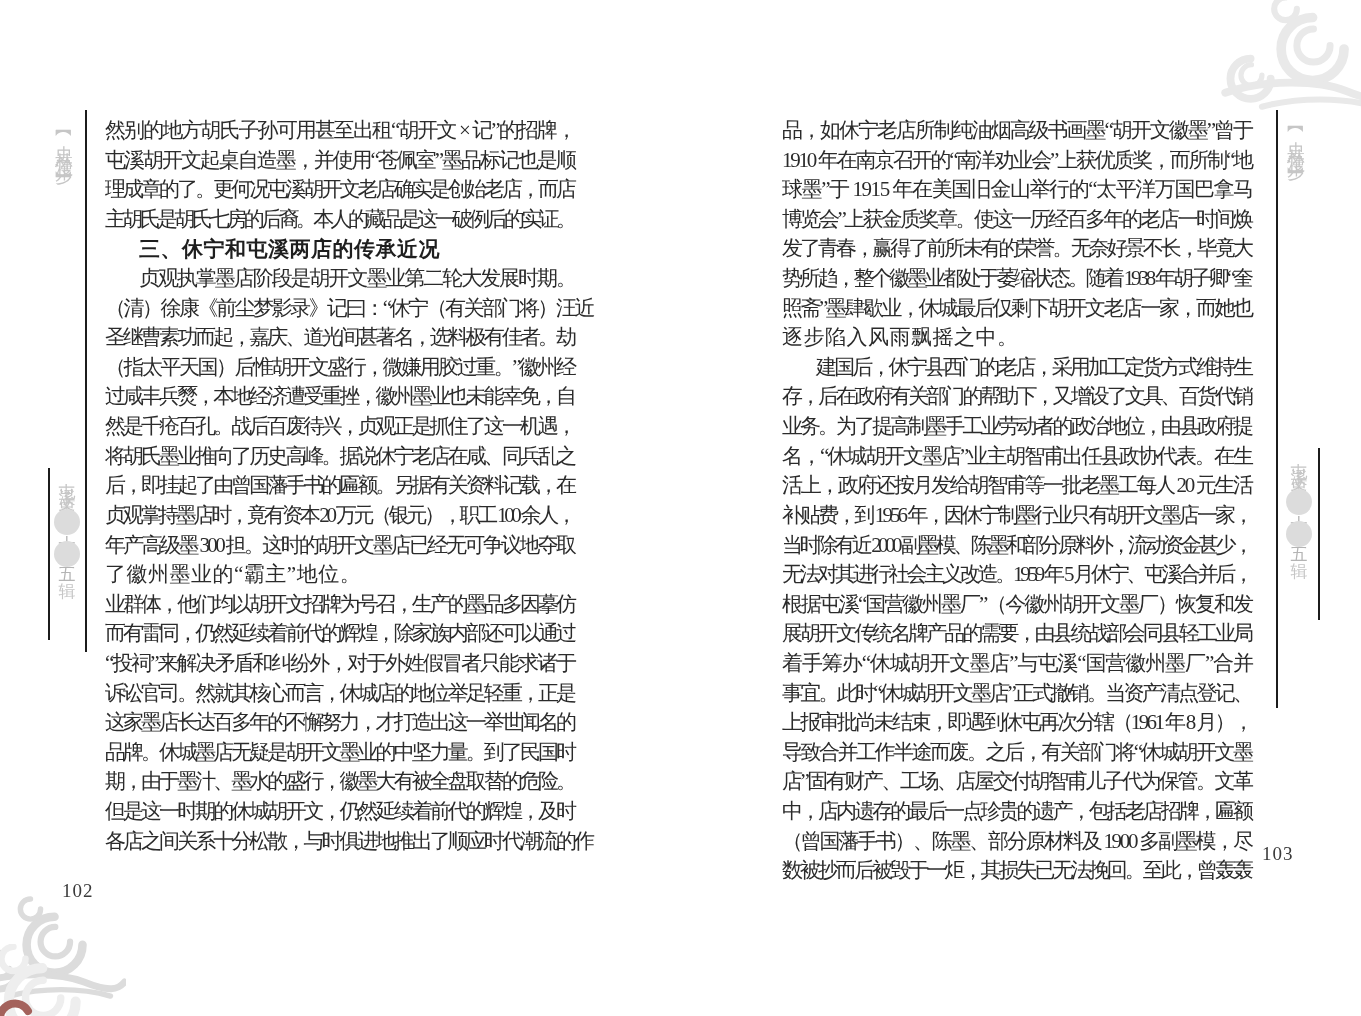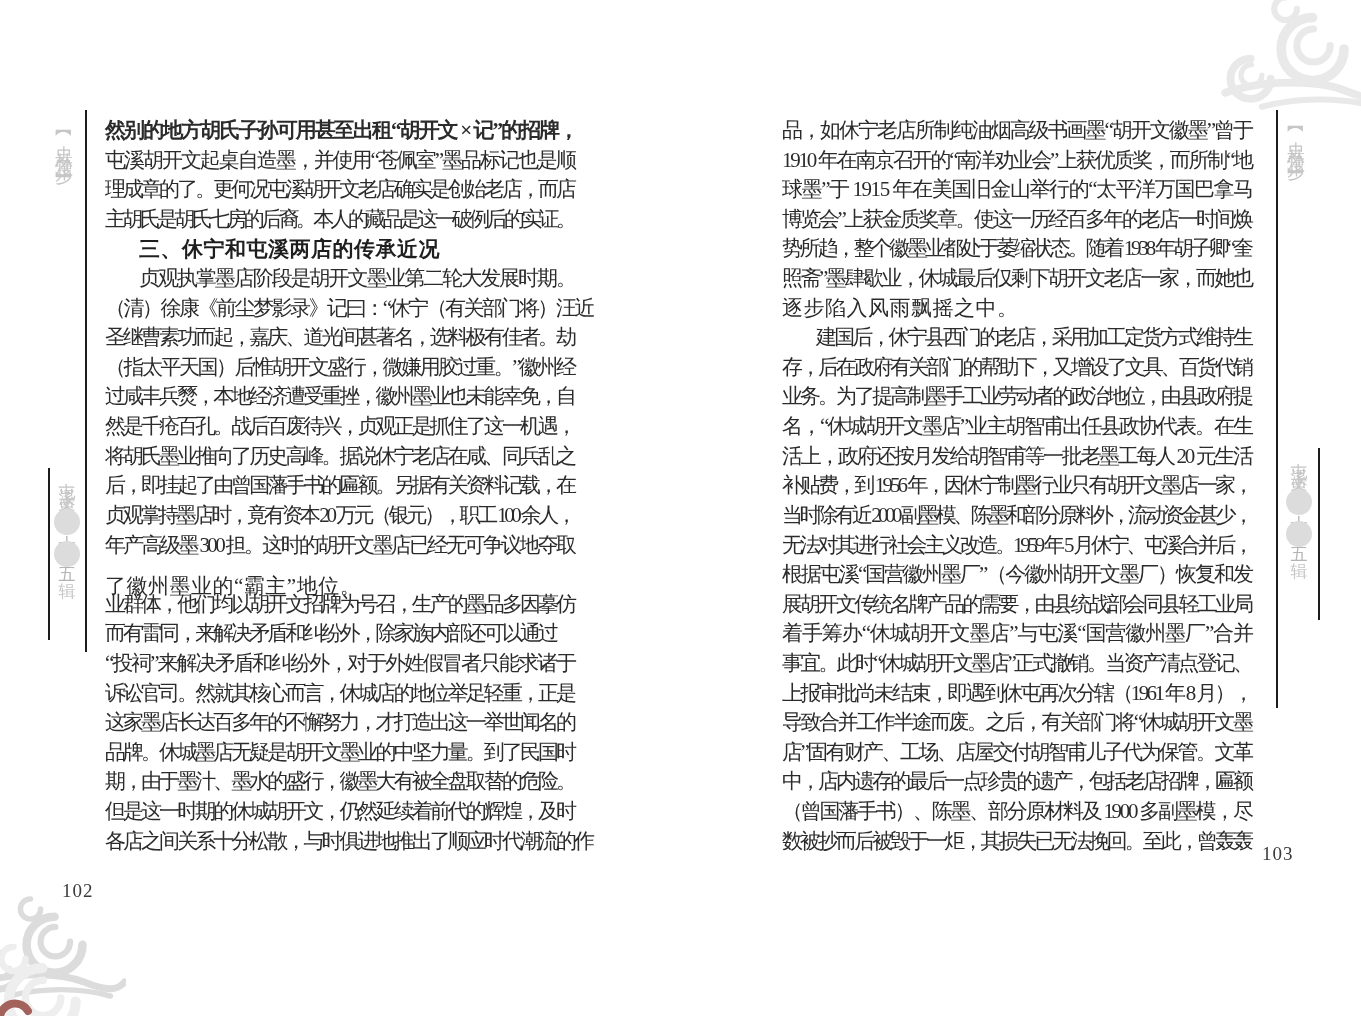--- a/index.html
+++ b/index.html
@@ -123,53 +123,54 @@
   </div>
 
   <div class="rule long-right"></div>
   <div class="vlabel series-right">【史林漫步】</div>
   <div class="rule short-right"></div>
   <div class="vlabel vol-right">
     <span>屯溪文史</span><span>·</span><span>第</span><span class="circle">十</span><span class="circle">五</span><span>辑</span>
   </div>
 
   <div class="col" style="left:105px">
-      <p class="line"><span class="t" style="letter-spacing: -1.93px; font-weight: bold;">然别的地方胡氏子孙可用甚至出租“胡开文 × 记”的招牌，</span></p>
+      <p class="line"><span class="t" style="letter-spacing: -1.93px;">然别的地方胡氏子孙可用甚至出租“胡开文 × 记”的招牌，</span></p>
       <p class="line"><span class="t" style="letter-spacing: -2.03px;">屯溪胡开文起桌自造墨，并使用“苍佩室”墨品标记也是顺</span></p>
       <p class="line"><span class="t" style="letter-spacing: -2.96px;">理成章的了。更何况屯溪胡开文老店确实是创始老店，而店</span></p>
       <p class="line"><span class="t" style="letter-spacing: -3.65px;">主胡氏是胡氏七房的后裔。本人的藏品是这一破例后的实证。</span></p>
       <p class="line heading indent nofill"><span class="t" style="letter-spacing: 0.5px;">三、休宁和屯溪两店的传承近况</span></p>
       <p class="line indent"><span class="t" style="letter-spacing: -2.05px;">贞观执掌墨店阶段是胡开文墨业第二轮大发展时期。</span></p>
       <p class="line"><span class="t" style="letter-spacing: -2.49px;">（清）徐康《前尘梦影录》记曰：“休宁（有关部门将）汪近</span></p>
       <p class="line"><span class="t" style="letter-spacing: -2.96px;">圣继曹素功而起，嘉庆、道光间甚著名，选料极有佳者。劫</span></p>
       <p class="line"><span class="t" style="letter-spacing: -2.49px;">（指太平天国）后惟胡开文盛行，微嫌用胶过重。”徽州经</span></p>
       <p class="line"><span class="t" style="letter-spacing: -2.96px;">过咸丰兵燹，本地经济遭受重挫，徽州墨业也未能幸免，自</span></p>
       <p class="line"><span class="t" style="letter-spacing: -2.96px;">然是千疮百孔。战后百废待兴，贞观正是抓住了这一机遇，</span></p>
       <p class="line"><span class="t" style="letter-spacing: -2.96px;">将胡氏墨业推向了历史高峰。据说休宁老店在咸、同兵乱之</span></p>
       <p class="line"><span class="t" style="letter-spacing: -2.96px;">后，即挂起了由曾国藩手书的匾额。另据有关资料记载，在</span></p>
       <p class="line"><span class="t" style="letter-spacing: -3.3px;">贞观掌持墨店时，竟有资本 20 万元（银元），职工 100 余人，</span></p>
       <p class="line"><span class="t" style="letter-spacing: -2.64px;">年产高级墨 300 担。这时的胡开文墨店已经无可争议地夺取</span></p>
-      <p class="line nofill"><span class="t" style="letter-spacing: 0.5px; margin-top: 12px;">了徽州墨业的“霸主”地位。</span></p>
+      <p class="line nofill"><span class="t" style="letter-spacing: 0.5px;">了徽州墨业的“霸主”地位。</span></p>
       <p class="line"><span class="t" style="letter-spacing: -2.96px;">业群体，他们均以胡开文招牌为号召，生产的墨品多因摹仿</span></p>
-      <p class="line"><span class="t" style="letter-spacing: -2.96px;">而有雷同，来解决矛盾和纠纷外，除家族内部还可以通过</span></p>
+      <p class="line"><span class="t" style="letter-spacing: -2.96px;">而有雷同，仍然延续着前代的辉煌，除家族内部还可以通过</span></p>
       <p class="line"><span class="t" style="letter-spacing: -2.03px;">“投祠”来解决矛盾和纠纷外，对于外姓假冒者只能求诸于</span></p>
       <p class="line"><span class="t" style="letter-spacing: -2.96px;">诉讼官司。然就其核心而言，休城店的地位举足轻重，正是</span></p>
       <p class="line"><span class="t" style="letter-spacing: -2.96px;">这家墨店长达百多年的不懈努力，才打造出这一举世闻名的</span></p>
       <p class="line"><span class="t" style="letter-spacing: -2.96px;">品牌。休城墨店无疑是胡开文墨业的中坚力量。到了民国时</span></p>
       <p class="line"><span class="t" style="letter-spacing: -2.96px;">期，由于墨汁、墨水的盛行，徽墨大有被全盘取替的危险。</span></p>
       <p class="line"><span class="t" style="letter-spacing: -2.96px;">但是这一时期的休城胡开文，仍然延续着前代的辉煌，及时</span></p>
       <p class="line"><span class="t" style="letter-spacing: -2.96px;">各店之间关系十分松散，与时俱进地推出了顺应时代潮流的作</span></p>
     </div>
   <div class="pagenum left">102</div>
 
   <div class="col" style="left:782px">
       <p class="line"><span class="t" style="letter-spacing: -2.03px;">品，如休宁老店所制纯油烟高级书画墨“胡开文徽墨”曾于</span></p>
       <p class="line"><span class="t" style="letter-spacing: -2.25px;">1910 年在南京召开的“南洋劝业会”上获优质奖，而所制“地</span></p>
       <p class="line"><span class="t" style="letter-spacing: -1.43px;">球墨”于 1915 年在美国旧金山举行的“太平洋万国巴拿马</span></p>
       <p class="line"><span class="t" style="letter-spacing: -2.49px;">博览会”上获金质奖章。使这一历经百多年的老店一时间焕</span></p>
+      <p class="line"><span class="t" style="letter-spacing: -2.96px;">发了青春，赢得了前所未有的荣誉。无奈好景不长，毕竟大</span></p>
       <p class="line"><span class="t" style="letter-spacing: -3.13px;">势所趋，整个徽墨业都处于萎缩状态。随着 1938 年胡子卿“奎</span></p>
       <p class="line"><span class="t" style="letter-spacing: -2.49px;">照斋”墨肆歇业，休城最后仅剩下胡开文老店一家，而她也</span></p>
       <p class="line nofill"><span class="t" style="letter-spacing: 0.5px;">逐步陷入风雨飘摇之中。</span></p>
       <p class="line indent"><span class="t" style="letter-spacing: -2.87px;">建国后，休宁县西门的老店，采用加工定货方式维持生</span></p>
       <p class="line"><span class="t" style="letter-spacing: -2.96px;">存，后在政府有关部门的帮助下，又增设了文具、百货代销</span></p>
       <p class="line"><span class="t" style="letter-spacing: -2.96px;">业务。为了提高制墨手工业劳动者的政治地位，由县政府提</span></p>
       <p class="line"><span class="t" style="letter-spacing: -2.03px; text-align: center;">名，“休城胡开文墨店”业主胡智甫出任县政协代表。在生</span></p>
       <p class="line"><span class="t" style="letter-spacing: -2.35px;">活上，政府还按月发给胡智甫等一批老墨工每人 20 元生活</span></p>
       <p class="line"><span class="t" style="letter-spacing: -2.91px;">补贴费，到 1956 年，因休宁制墨行业只有胡开文墨店一家，</span></p>
       <p class="line"><span class="t" style="letter-spacing: -3.52px;">当时除有近 2000 副墨模、陈墨和部分原料外，流动资金甚少，</span></p>

